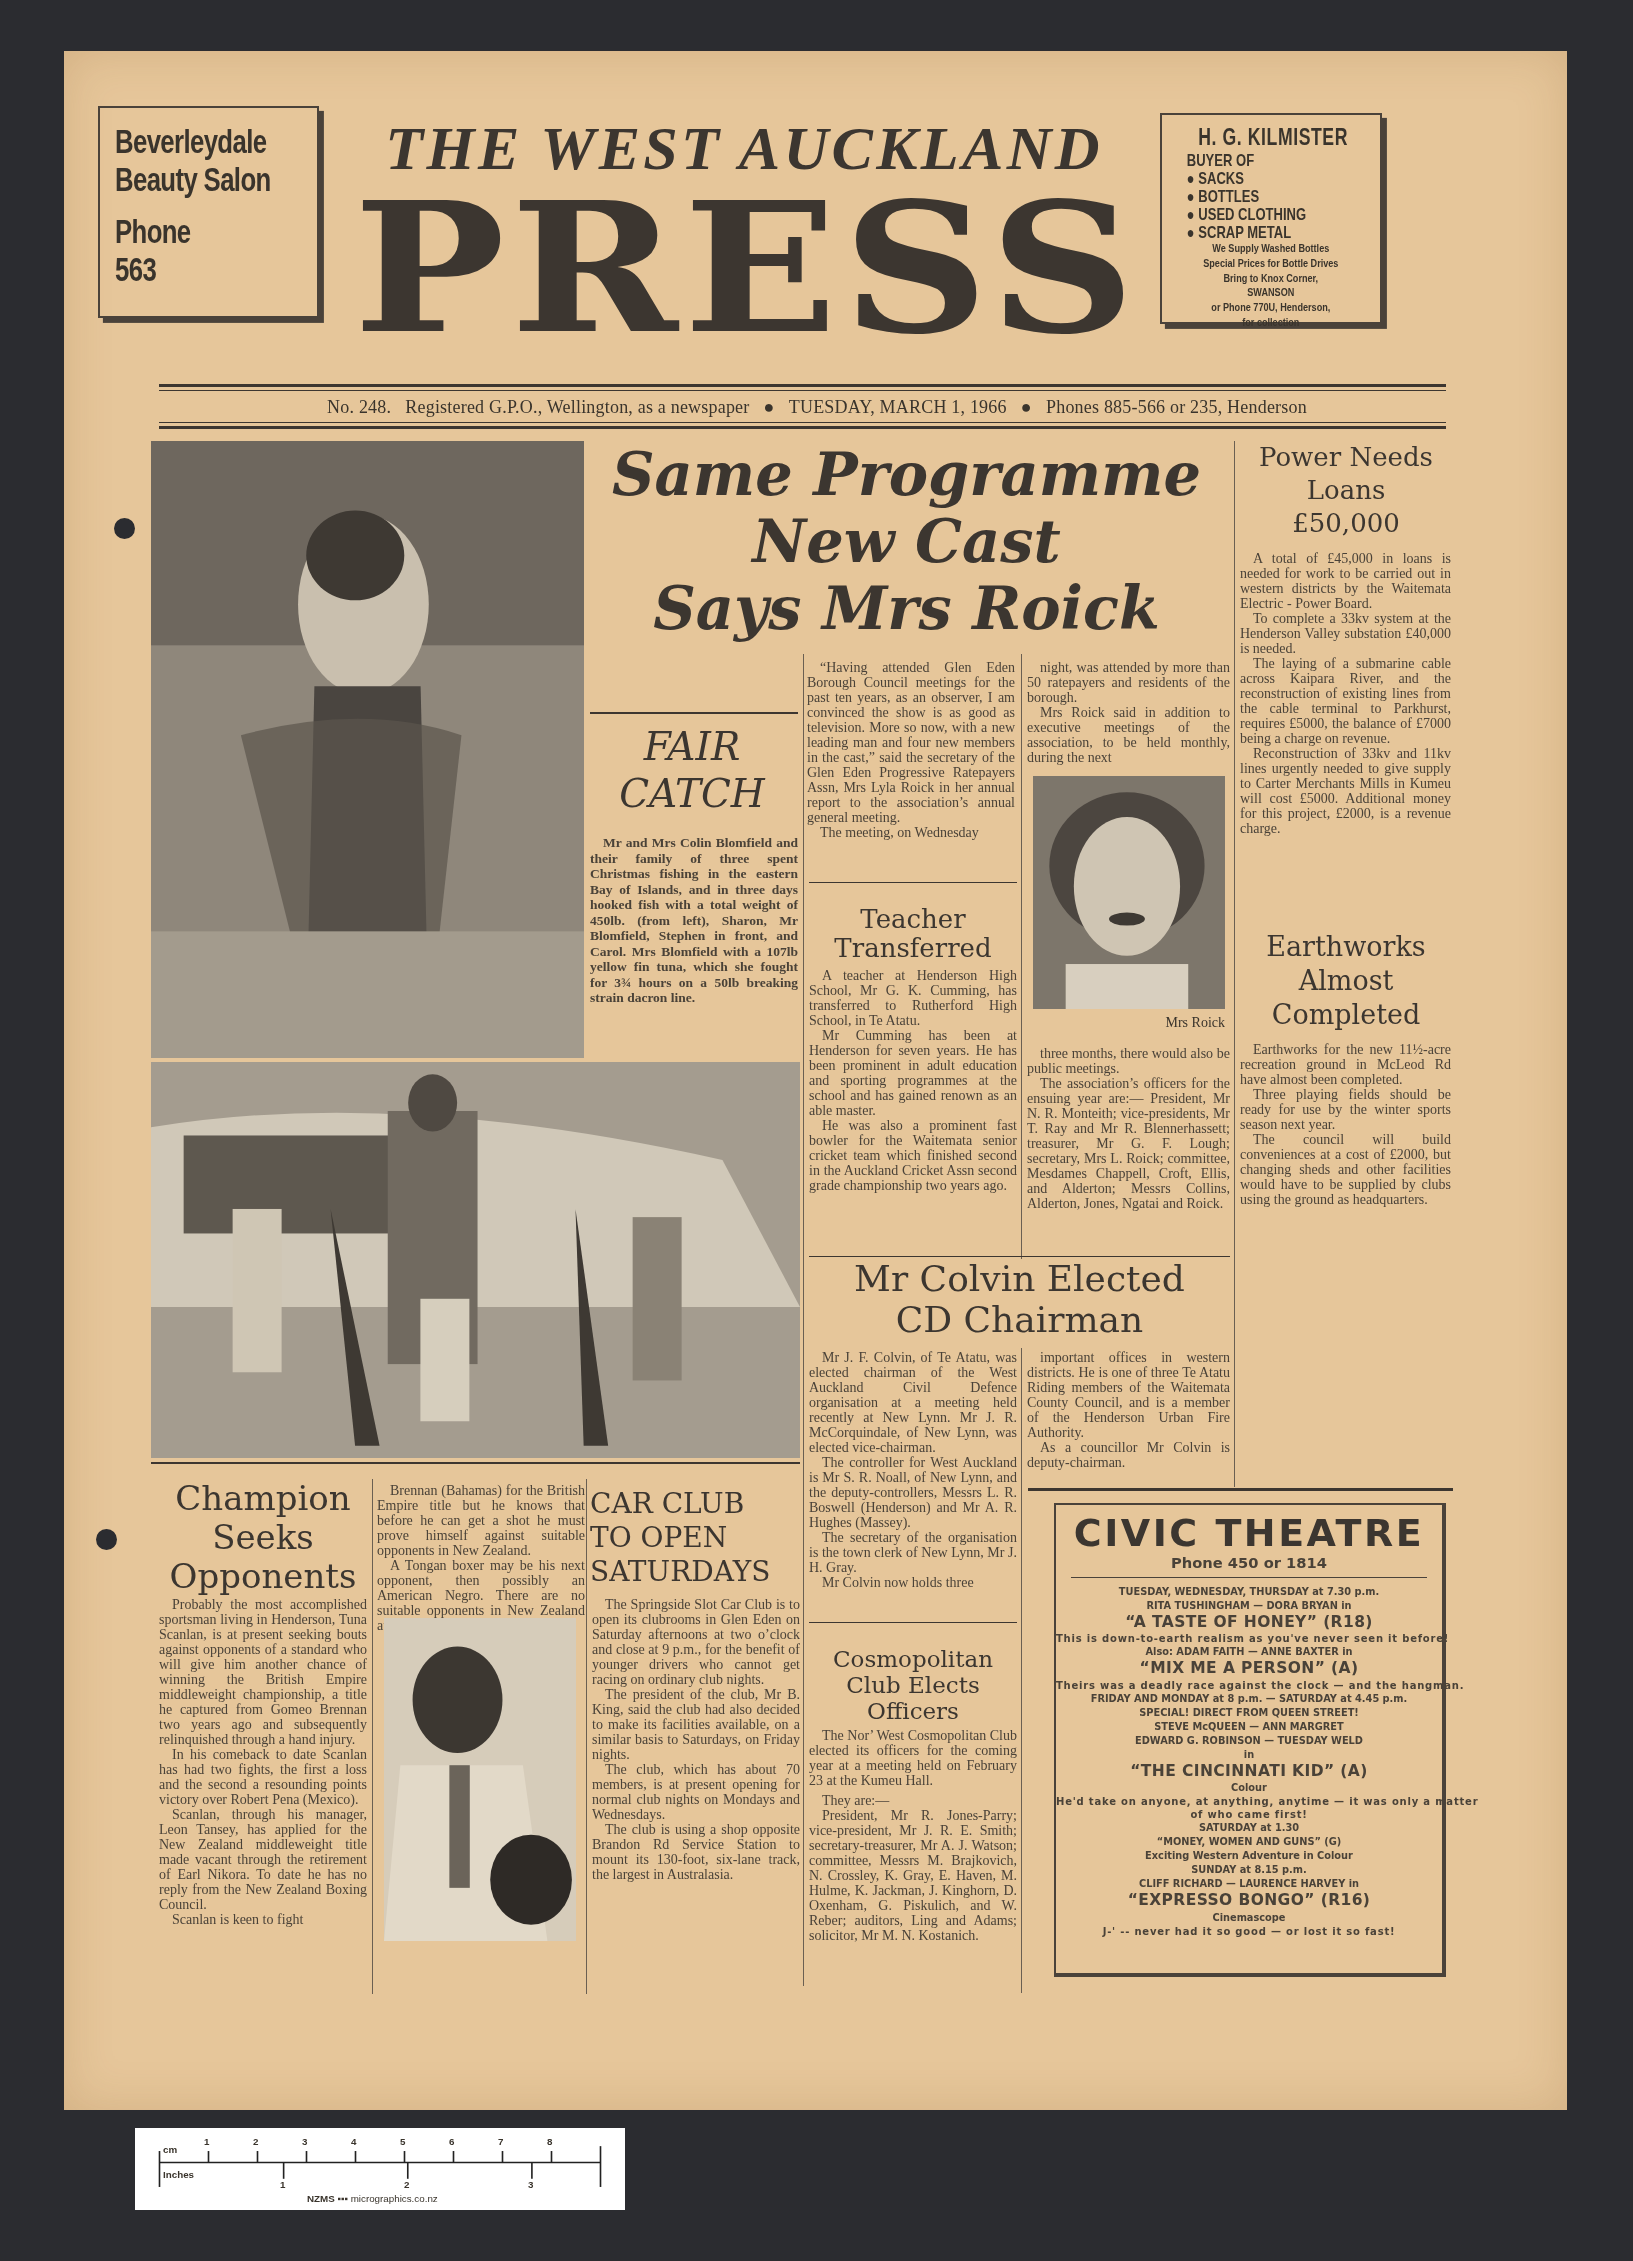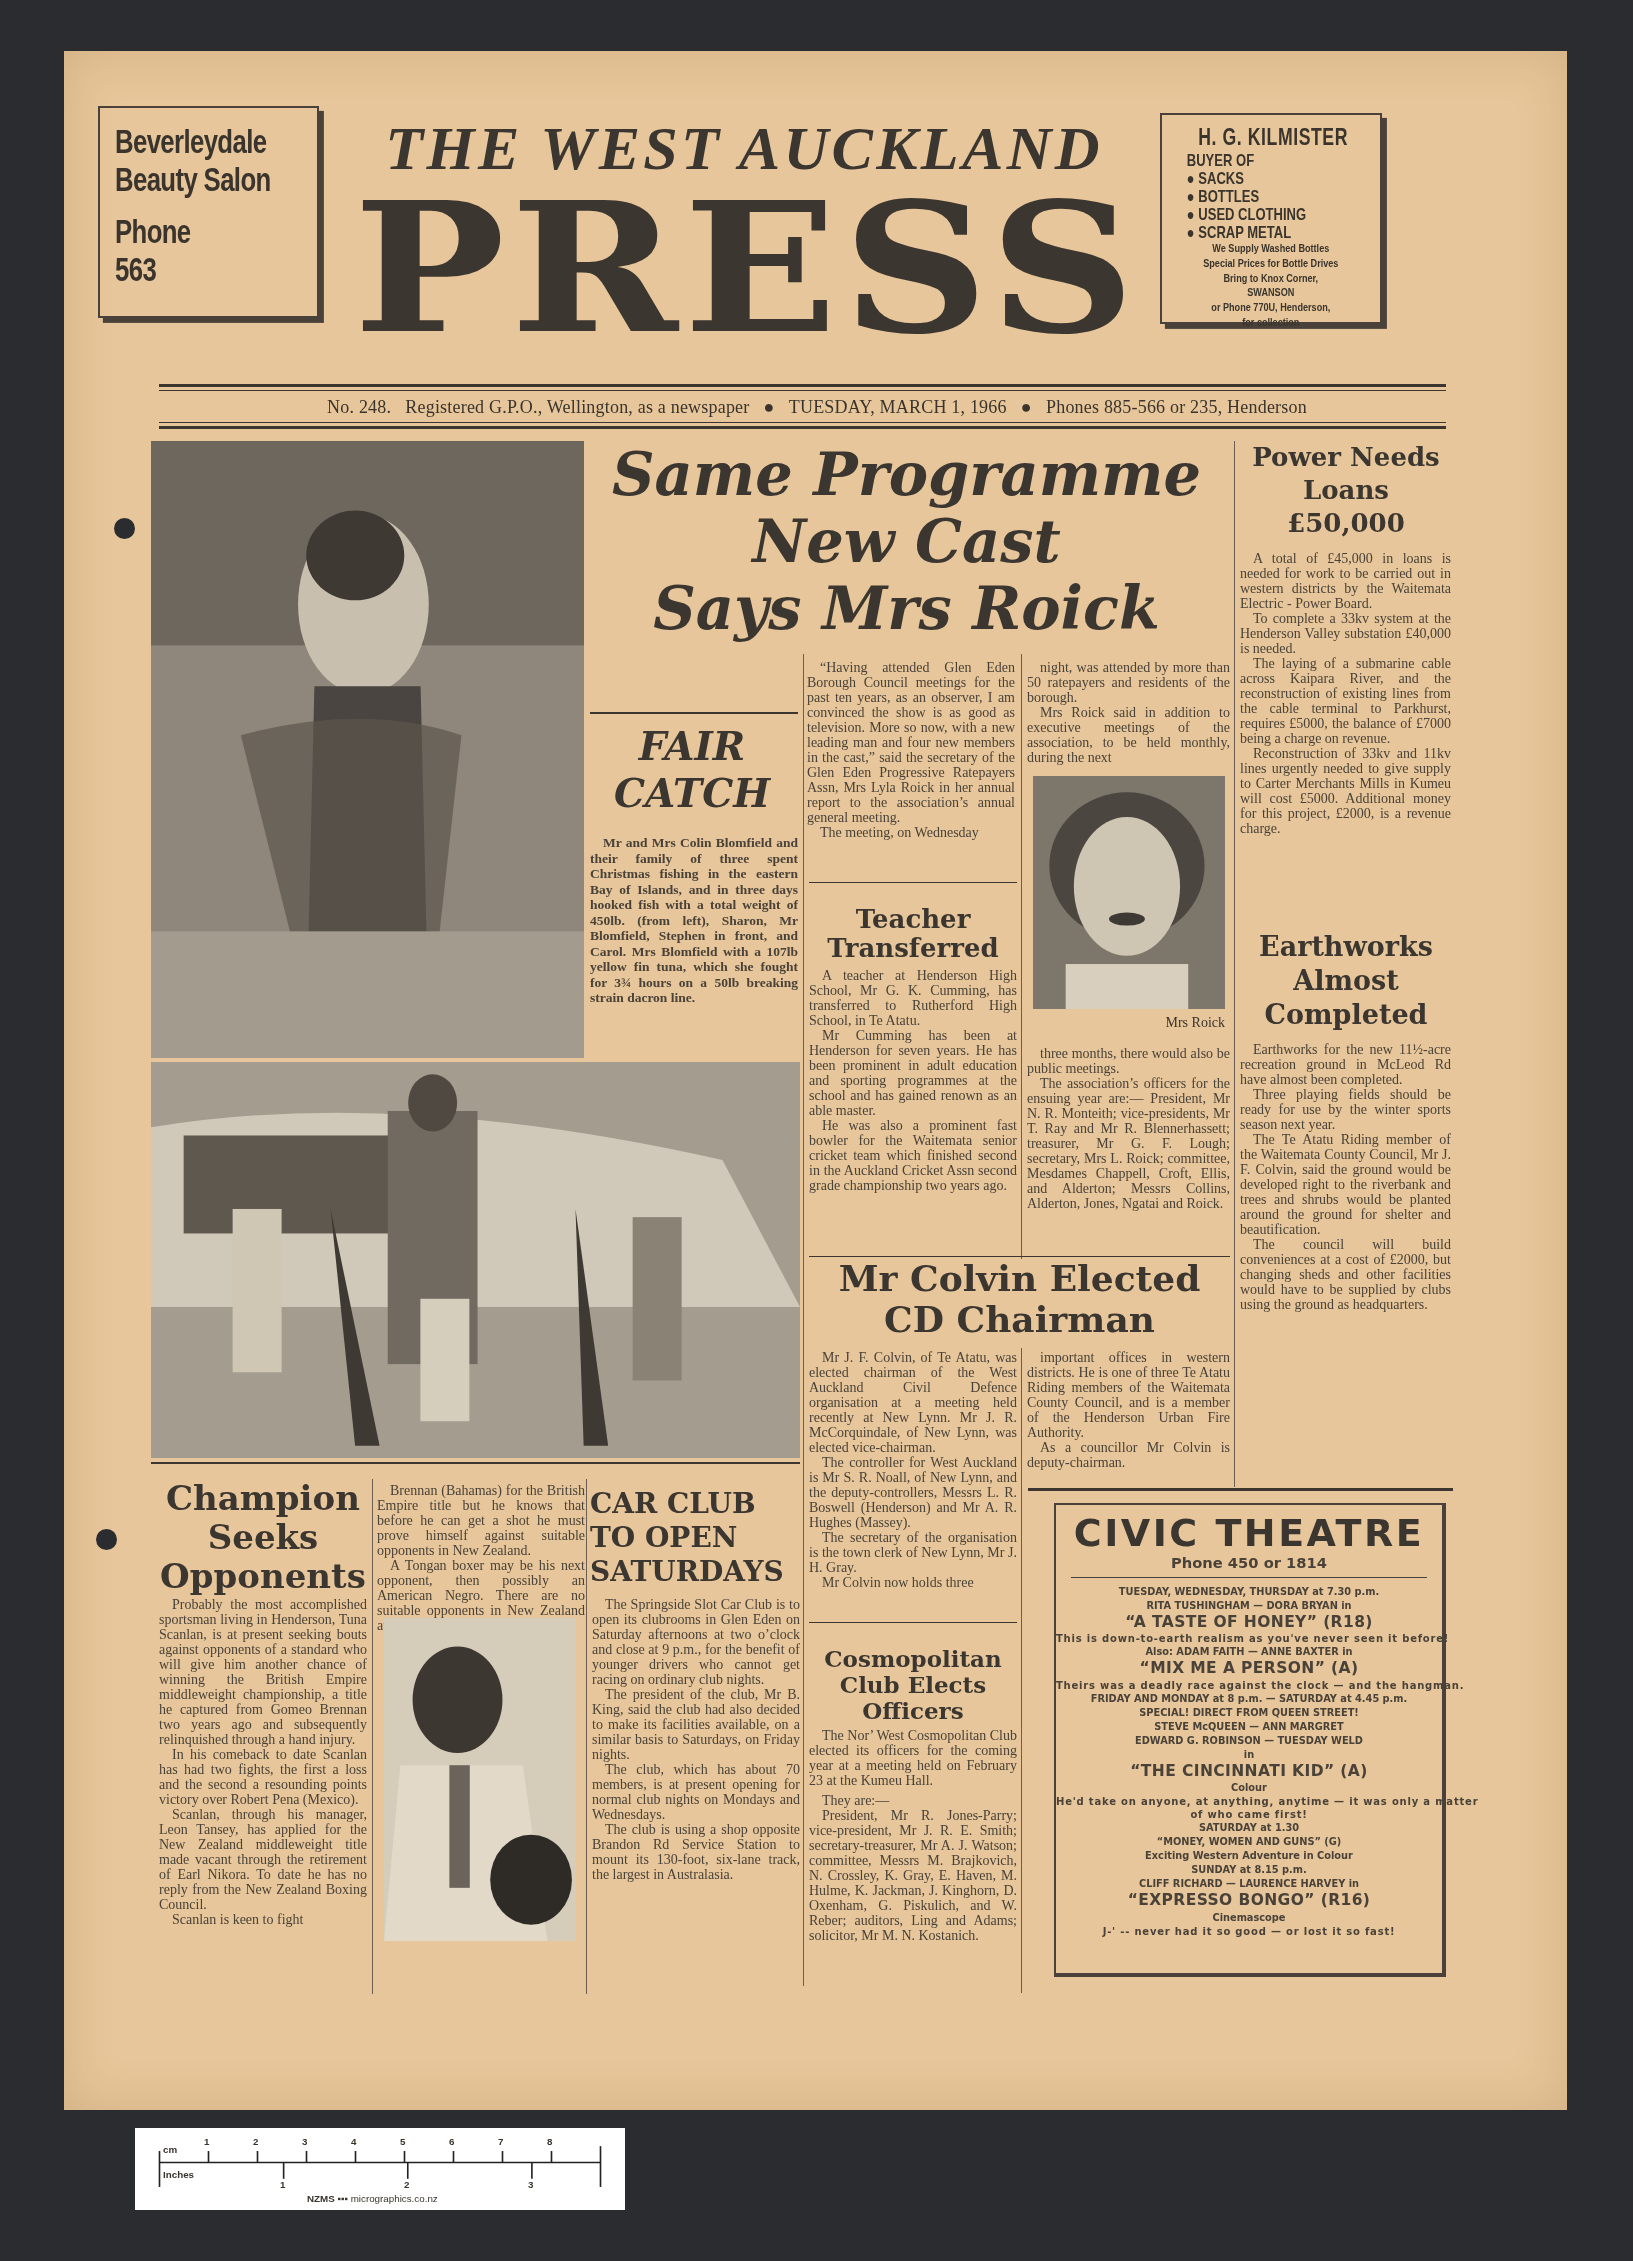--- a/index.html
+++ b/index.html
@@ -29,21 +29,21 @@
   .mast-top { left:368px; top:113px; width:752px; text-align:center; font-family:"Liberation Serif", serif; font-weight:bold; font-style:italic; font-size:62px; letter-spacing:3.3px; color:#3c3630; white-space:nowrap; }
   .mast-press { left:359px; top:178px; width:776px; text-align:center; font-family:"DejaVu Serif", serif; font-weight:bold; font-size:180px; line-height:180px; letter-spacing:4.9px; color:#3c3630; transform:scaleX(1.12); transform-origin:center; }
 
   .rule { position:absolute; background:#3d3630; }
   .dateline { left:147px; top:397px; width:1340px; text-align:center; font-size:18px; color:#3a342c; font-family:"Liberation Serif", serif; letter-spacing:0.2px; white-space:nowrap; }
 
   .photo { position:absolute; background:#8b8378; overflow:hidden; }
   .photo svg { width:100%; height:100%; display:block; }
 
   .headline-main { left:584px; top:441px; width:645px; text-align:center; font-family:"DejaVu Serif", serif; font-style:italic; font-weight:bold; font-size:59px; line-height:67px; color:#3c3630; }
-  .hl { position:absolute; text-align:center; font-weight:bold; color:#3c3630; font-family:"DejaVu Serif", serif; }
+  .hl { position:absolute; text-align:center; font-weight:normal; color:#3c3630; font-family:"DejaVu Serif", serif; }
   .body { position:absolute; font-family:"Liberation Serif", serif; font-size:14px; line-height:15px; text-align:justify; color:#4a4238; }
   .body p { margin:0; text-indent:13px; }
   .body.bold { font-weight:bold; }
   .vline { position:absolute; width:1.2px; background:#6a5f52; }
 
   .civic { left:1054px; top:1503px; width:392px; height:474px; border:2.5px solid #4a423a; border-bottom-width:4.9px; border-right-width:4.9px; box-sizing:border-box; text-align:center; font-family:"DejaVu Sans", sans-serif; color:#4a4238; padding-top:6.5px; }
   .civic .title { font-size:38px; font-weight:bold; letter-spacing:2.5px; line-height:42px; color:#3c3630; }
   .civic .phone { font-size:14.7px; font-weight:bold; margin-bottom:6.5px; }
   .civic .hr { border-top:1.2px solid #4a423a; margin:3.3px 14.7px 6.5px; }
   .civic .ln { font-size:9.8px; line-height:14px; font-weight:bold; white-space:nowrap; }
@@ -187,21 +187,20 @@
 </div>
 
 <div class="hl" style="left:1238px;top:930px;width:216px;font-size:27px;line-height:34px;">
   <div>Earthworks</div>
   <div>Almost</div>
   <div>Completed</div>
 </div>
 <div class="body" style="left:1240px;top:1042px;width:211px;">
   <p>Earthworks for the new 11½-acre recreation ground in McLeod Rd have almost been completed.</p>
   <p>Three playing fields should be ready for use by the winter sports season next year.</p>
-  <p>The Te Atatu Riding member of the Waitemata County Council, Mr J. F. Colvin, said the ground would be developed right to the riverbank and trees and shrubs would be planted around the ground for shelter and beautification.</p>
   <p>The council will build conveniences at a cost of £2000, but changing sheds and other facilities would have to be supplied by clubs using the ground as headquarters.</p>
 </div>
 
 <div class="rule" style="left:809px;top:1256px;width:421px;height:1.2px;"></div>
 <div class="hl" style="left:805px;top:1258px;width:429px;font-size:36px;line-height:41px;">
   <div>Mr Colvin Elected</div>
   <div>CD Chairman</div>
 </div>
 <div class="body" style="left:809px;top:1350px;width:208px;">
   <p>Mr J. F. Colvin, of Te Atatu, was elected chairman of the West Auckland Civil Defence organisation at a meeting held recently at New Lynn. Mr J. R. McCorquindale, of New Lynn, was elected vice-chairman.</p>

